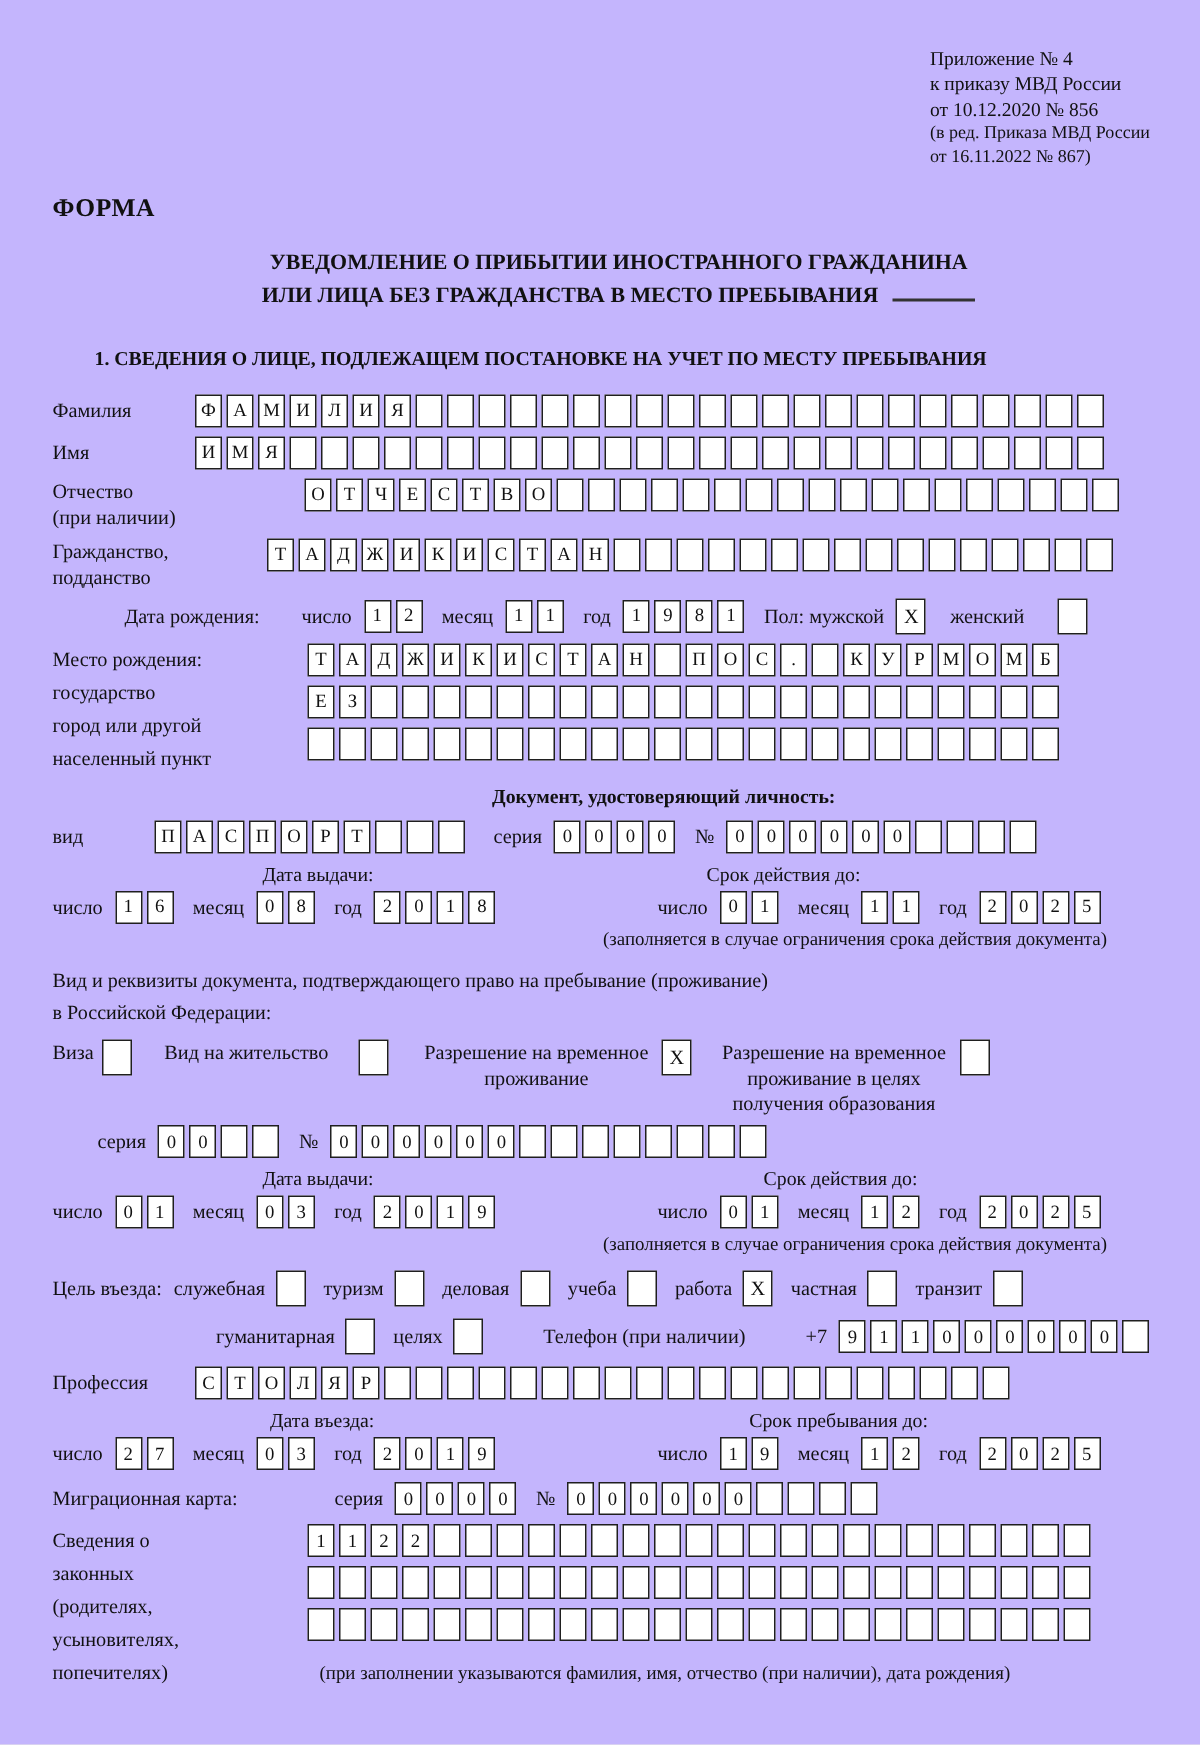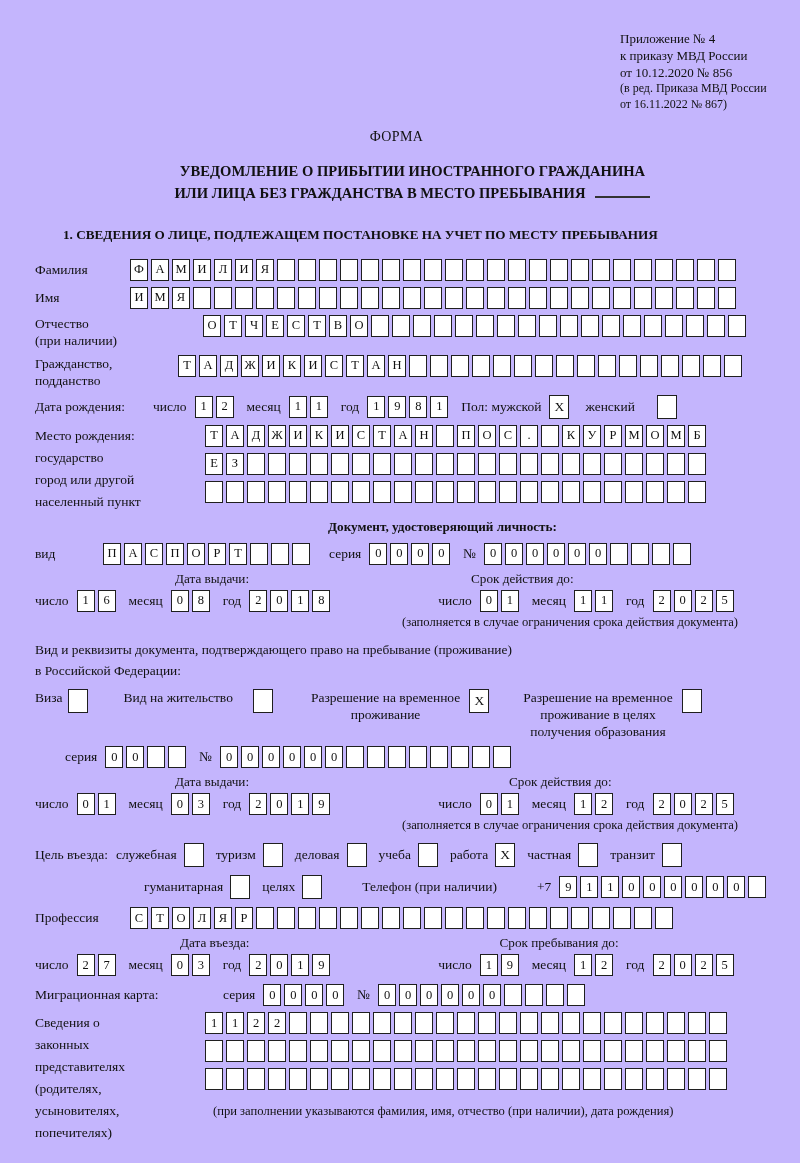--- a/index.html
+++ b/index.html
@@ -4,21 +4,21 @@
 <style>
   html,body{margin:0;padding:0;background:#e8e8e8;}
   .page{
     width:800px;height:1163px;margin:0 auto;background:#c4b5fd;
     font-family:"Liberation Serif","DejaVu Serif",serif;color:#111;
     box-sizing:border-box;padding:30px 10px 0 35px;overflow:hidden;position:relative;
     font-size:13.5px;
   }
   .appendix{margin-left:585px;line-height:1.32;font-size:13px;}
   .appendix .sub{font-size:12px;}
-  .forma{font-weight:normal;font-size:14px;text-align:center;padding-right:32px;margin-top:16px;letter-spacing:.4px;}
+  .forma{font-weight:bold;font-size:17px;text-align:left;padding-right:32px;margin-top:16px;letter-spacing:.4px;}
   .title{text-align:center;font-weight:bold;font-size:14.6px;line-height:1.5;margin-top:16px;}
   .blank-line{display:inline-block;width:55px;border-bottom:2px solid #333;margin-left:10px;}
   .section-heading{font-weight:bold;font-size:13.2px;margin:22px 0 16px 28px;}
 
   .row{display:flex;align-items:center;margin-bottom:6px;flex-wrap:nowrap;}
   .row.top{align-items:flex-start;}
   .lbl{flex:none;}
   .lbl-block{flex:none;display:flex;flex-direction:column;line-height:17px;}
   .w95{width:95px;}  .w143{width:143px;} .w168{width:168px;} .w170{width:170px;} .w68{width:68px;}
   .cells{display:inline-flex;flex:none;}
@@ -32,21 +32,21 @@
     width:18px;height:22px;border:1.6px solid #1f1f1f;font-size:13.5px;background:#fff;
   }
   .mini{flex:none;margin-right:8px;}
   .gap10{margin-left:10px;} .gap16{margin-left:16px;} .gap30{margin-left:30px;}
   .doc-heading{text-align:center;font-weight:bold;font-size:13.2px;margin:4px 0 8px 60px;}
   .hdrs{display:flex;font-size:13.2px;margin-bottom:3px;}
   .dates-row{display:flex;align-items:center;margin-bottom:3px;}
   .dg{display:flex;align-items:center;flex:none;}
   .note{text-align:right;padding-right:52px;font-size:12.6px;margin:1px 0 10px 0;}
   .intro{font-size:13.4px;line-height:1.55;}
-  .opts-row{display:flex;align-items:flex-start;margin:8px 0 12px 0;gap:14px;}
+  .opts-row{display:flex;align-items:flex-start;margin:8px 0 12px 0;}
   .opt{display:flex;align-items:flex-start;flex:none;}
   .opt-text{text-align:center;line-height:17px;}
   .opt .checkbox{margin-left:9px;margin-right:0;}
   .goal-row{display:flex;align-items:center;margin-bottom:8px;}
   .goal-row .checkbox{margin-left:7px;margin-right:12px;}
   .reps{display:flex;align-items:flex-start;margin-top:4px;}
   .reps .cells{margin-bottom:6px;}
   .reps-note{font-size:12.6px;margin:8px 0 0 8px;}
   [data-interactable="false"]{cursor:default;}
   [data-interactable="true"]{cursor:pointer;}
@@ -210,21 +210,21 @@
         <span class="cell" data-interactable="true"></span>
         <span class="cell" data-interactable="true"></span>
         <span class="cell" data-interactable="true"></span>
         <span class="cell" data-interactable="true"></span>
         <span class="cell" data-interactable="true"></span>
         <span class="cell" data-interactable="true"></span>
       </span>
   </div>
 
   <div class="row" data-interactable="false" style="margin-top:4px;">
-    <span class="lbl" style="width:118px;" data-interactable="false">Дата рождения:</span>
+    <span class="lbl" style="width:118px;margin-left:48px;" data-interactable="false">Дата рождения:</span>
     <span class="mini" data-interactable="false">число</span>
     <span class="cells" data-interactable="false">
         <span class="cell" data-interactable="true">1</span>
         <span class="cell" data-interactable="true">2</span>
       </span>
     <span class="mini gap10" data-interactable="false">месяц</span>
     <span class="cells" data-interactable="false">
         <span class="cell" data-interactable="true">1</span>
         <span class="cell" data-interactable="true">1</span>
       </span>
@@ -653,21 +653,20 @@
         <span class="cell" data-interactable="true"></span>
         <span class="cell" data-interactable="true"></span>
         <span class="cell" data-interactable="true"></span>
       </span>
   </div>
 
   <div class="reps" data-interactable="false">
     <span class="lbl-block w170" style="line-height:22px;" data-interactable="false">
       <span data-interactable="false">Сведения о</span>
       <span data-interactable="false">законных</span>
-      <span data-interactable="false">представителях</span>
       <span data-interactable="false">(родителях,</span>
       <span data-interactable="false">усыновителях,</span>
       <span data-interactable="false">попечителях)</span>
     </span>
     <span style="display:flex;flex-direction:column;">
       <span class="cells" data-interactable="false">
           <span class="cell" data-interactable="true">1</span>
           <span class="cell" data-interactable="true">1</span>
           <span class="cell" data-interactable="true">2</span>
           <span class="cell" data-interactable="true">2</span>

